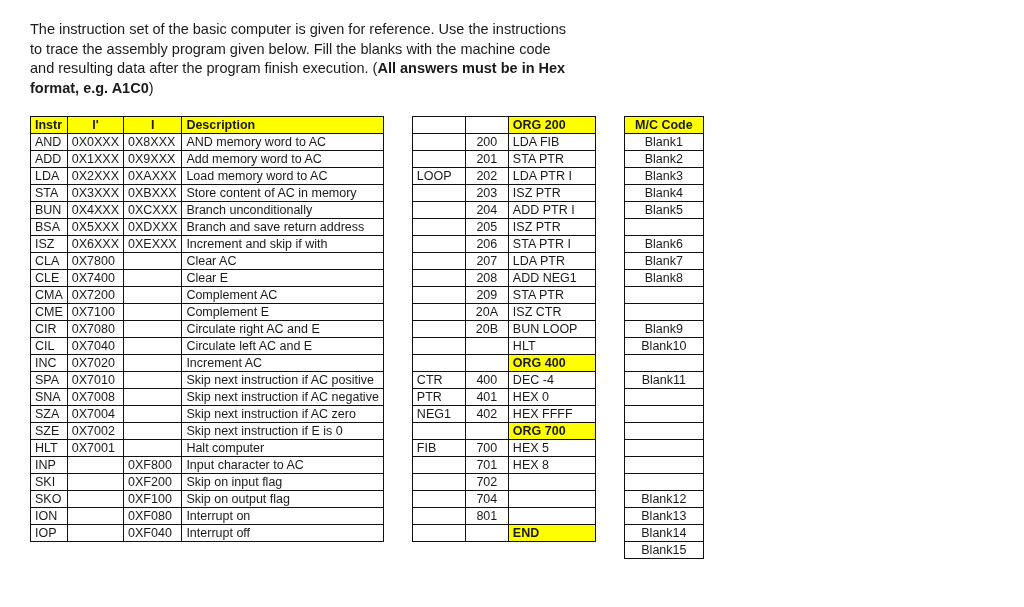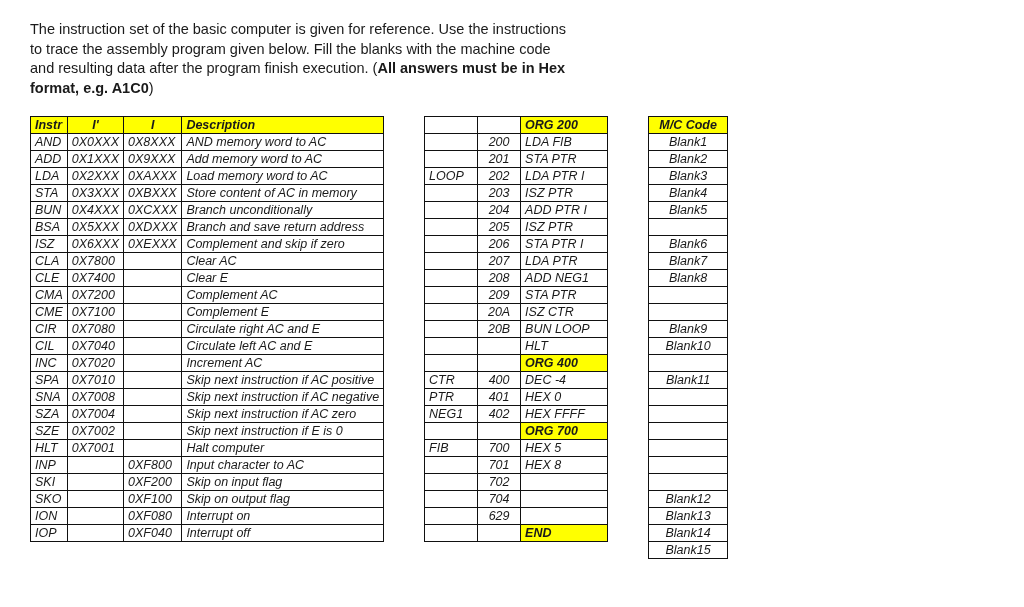--- a/index.html
+++ b/index.html
@@ -13,22 +13,21 @@
   .intro {
     font-size: 14.5px;
     line-height: 1.35;
     margin-bottom: 18px;
     max-width: 760px;
   }
   .intro .bold { font-weight: 700; }
   .tables-row {
     display: flex;
     align-items: flex-start;
-    gap: 40px;
-    font-style: italic;
+    gap: 28px;
   }
   table {
     border-collapse: collapse;
     font-size: 12.5px;
   }
   td, th {
     border: 1px solid #111;
     padding: 1px 4px;
     vertical-align: middle;
     white-space: nowrap;
@@ -93,21 +92,21 @@
         <tr>
           <td>BSA</td>
           <td>0X5XXX</td>
           <td>0XDXXX</td>
           <td>Branch and save return address</td>
         </tr>
         <tr>
           <td>ISZ</td>
           <td>0X6XXX</td>
           <td>0XEXXX</td>
-          <td>Complement and skip if zero</td>
+          <td>Increment and skip if with</td>
         </tr>
         <tr>
           <td>CLA</td>
           <td>0X7800</td>
           <td></td>
           <td>Clear AC</td>
         </tr>
         <tr>
           <td>CLE</td>
           <td>0X7400</td>
@@ -319,21 +318,21 @@
           <td class="center" style="min-width: 34px;">702</td>
           <td style="min-width: 78px;"></td>
         </tr>
         <tr>
           <td style="min-width: 44px;"></td>
           <td class="center" style="min-width: 34px;">704</td>
           <td style="min-width: 78px;"></td>
         </tr>
         <tr>
           <td style="min-width: 44px;"></td>
-          <td class="center" style="min-width: 34px;">629</td>
+          <td class="center" style="min-width: 34px;">801</td>
           <td style="min-width: 78px;"></td>
         </tr>
         <tr>
           <td style="min-width: 44px;"></td>
           <td class="center" style="min-width: 34px;"></td>
           <td class="yellow" style="min-width: 78px;">END</td>
         </tr>
       </tbody>
   </table>
 

